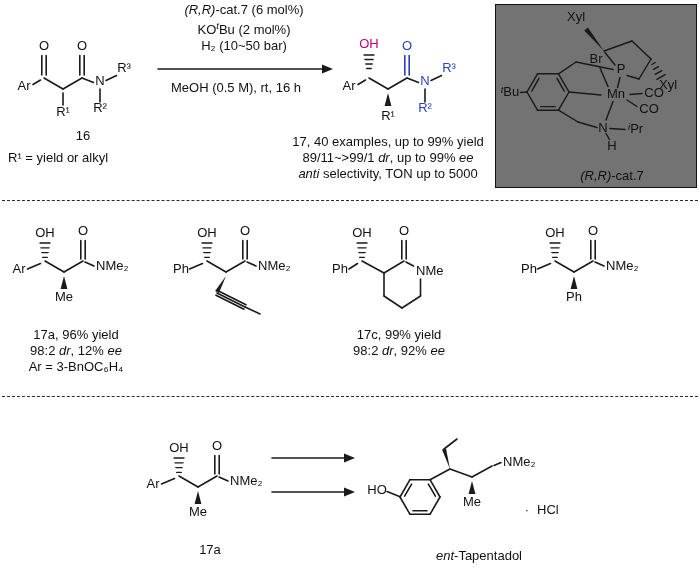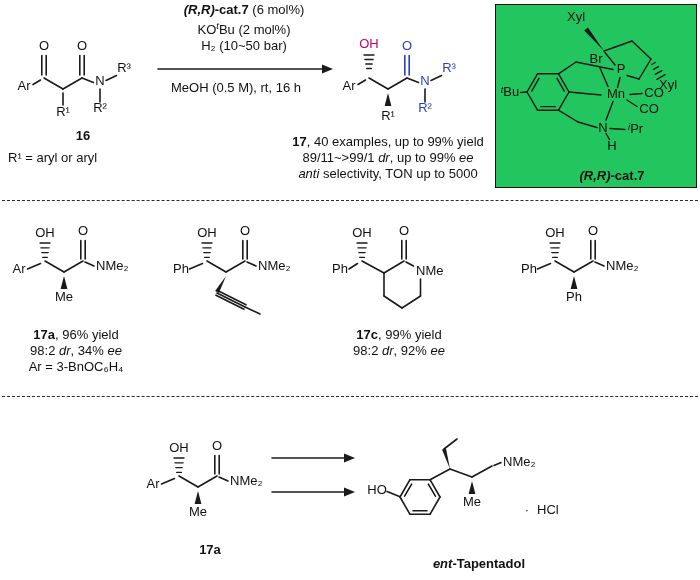--- a/index.html
+++ b/index.html
@@ -1,25 +1,25 @@
 <!DOCTYPE html>
 <html><head>
 <meta charset="utf-8">
 <style>
   html,body{margin:0;padding:0;background:#fff}
   #page{position:relative;width:700px;height:580px;background:#fff;overflow:hidden;
         font-family:"Liberation Sans","DejaVu Sans",sans-serif;color:#111}
   .abs{position:absolute}
   .center{text-align:center}
-  .b{font-weight:bold}
+  .b{font-weight:normal}
   .i{font-style:italic}
   .cap{font-size:13px;line-height:16px}
   sup{font-size:9.5px}
   .divider{border-top:1.5px dashed #2b2b2b;height:0}
-  .box{border:1.7px solid #111;background:#22c55e}
+  .box{border:1.7px solid #111;background:#737373}
   .mol line{stroke:#1a1a1a;stroke-width:1.6;stroke-linecap:round}
   .mol .hash line{stroke-width:1.35}
   .mol polygon{fill:#1a1a1a;stroke:none}
   .mol text{font-family:"Liberation Sans","DejaVu Sans",sans-serif;font-size:13px;fill:#111}
   .cat line{stroke-width:1.45}
   .bl{stroke:#2a3ec2 !important}
   .blt{fill:#2a3ec2 !important}
   .pk{fill:#c4006e !important}
 </style>
 </head>
@@ -44,21 +44,21 @@
       </g>
       <text x="16" y="66" text-anchor="middle">Ar</text>
       <text x="36" y="26" text-anchor="middle">O</text>
       <text x="74" y="26" text-anchor="middle">O</text>
       <text x="92" y="61" text-anchor="middle">N</text>
       <text x="116" y="48" text-anchor="middle">R³</text>
       <text x="55" y="92" text-anchor="middle">R¹</text>
       <text x="92" y="88" text-anchor="middle">R²</text>
     </svg>
     <div class="cap center b">16</div>
-    <div class="cap" style="margin-top:6px">R¹ = aryl or aryl</div>
+    <div class="cap" style="margin-top:6px">R¹ = yield or alkyl</div>
   </div>
 
   <div class="abs cap center" style="left:148px;top:2px;width:192px">
     <div><span class="b i">(R,R)</span><span class="b">-cat.7</span><span> (6 mol%)</span></div>
     <div><span>KO</span><sup class="i">t</sup><span>Bu (2 mol%)</span></div>
     <div>H₂ (10~50 bar)</div>
   </div>
 
   <svg class="abs mol" style="left:156px;top:60px" width="180" height="18" viewBox="0 0 180 18">
     <line x1="2" y1="9" x2="166" y2="9"></line>
@@ -173,21 +173,21 @@
       </g>
       <polygon points="63,61 59.6,74 66.4,74"></polygon>
       <text x="44" y="22" text-anchor="middle">OH</text>
       <text x="18" y="58" text-anchor="middle">Ar</text>
       <text x="63" y="86" text-anchor="middle">Me</text>
       <text x="82" y="20" text-anchor="middle">O</text>
       <text x="95" y="55">NMe₂</text>
     </svg>
     <div class="cap center">
       <div><span class="b">17a</span><span>, 96% yield</span></div>
-      <div><span>98:2 </span><span class="i">dr</span><span>, 34% </span><span class="i">ee</span></div>
+      <div><span>98:2 </span><span class="i">dr</span><span>, 12% </span><span class="i">ee</span></div>
       <div>Ar = 3-BnOC₆H₄</div>
     </div>
   </div>
 
   <div class="abs" style="left:162px;top:215px;width:152px">
     <svg class="mol" style="display:block;margin:0 auto" width="150" height="112" viewBox="0 0 150 112">
       <g>
         <line x1="26.5" y1="54" x2="39.5" y2="48.5"></line>
         <line x1="44" y1="46" x2="63" y2="57"></line>
         <line x1="63" y1="57" x2="82" y2="46"></line>
@@ -326,16 +326,16 @@
         <line x1="134" y1="37.5" x2="141" y2="34.5"></line>
       </g>
       <polygon points="90,41 86,20.5 82,21.5"></polygon>
       <polygon points="112,53 108.6,66 115.4,66"></polygon>
       <text x="17" y="66" text-anchor="middle">HO</text>
       <text x="112" y="78" text-anchor="middle">Me</text>
       <text x="143" y="38">NMe₂</text>
       <text x="167" y="86" text-anchor="middle">·</text>
       <text x="177" y="86">HCl</text>
     </svg>
-    <div class="cap center" style="margin-top:10px"><span class="b i">ent</span><span class="b">-Tapentadol</span></div>
+    <div class="cap center" style="margin-top:2px"><span class="b i">ent</span><span class="b">-Tapentadol</span></div>
   </div>
 
 </div>
 
 </body></html>

